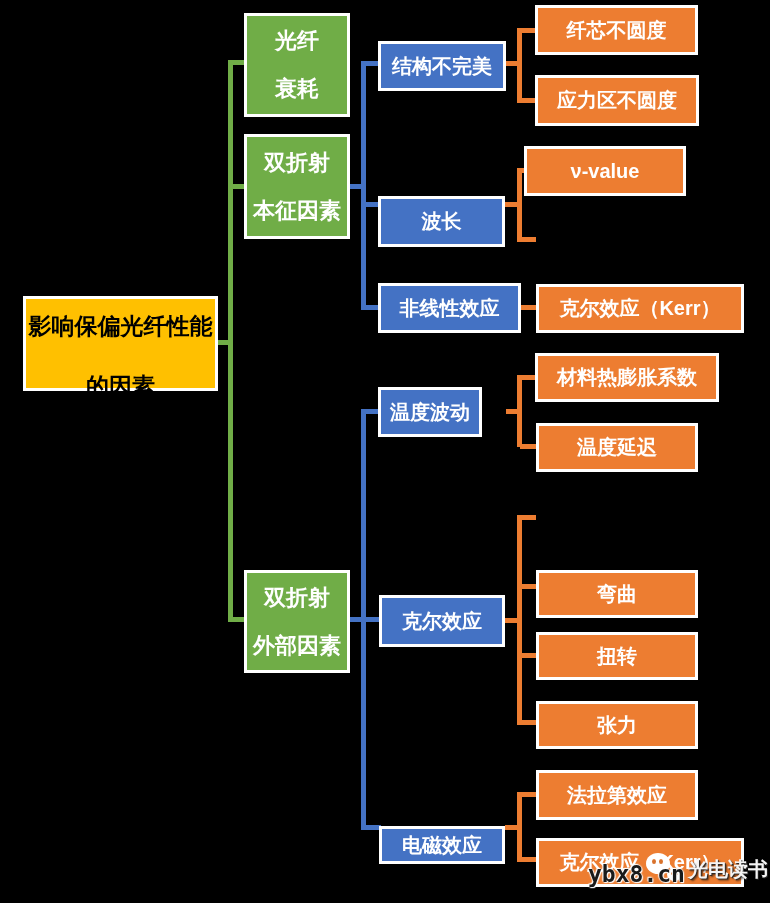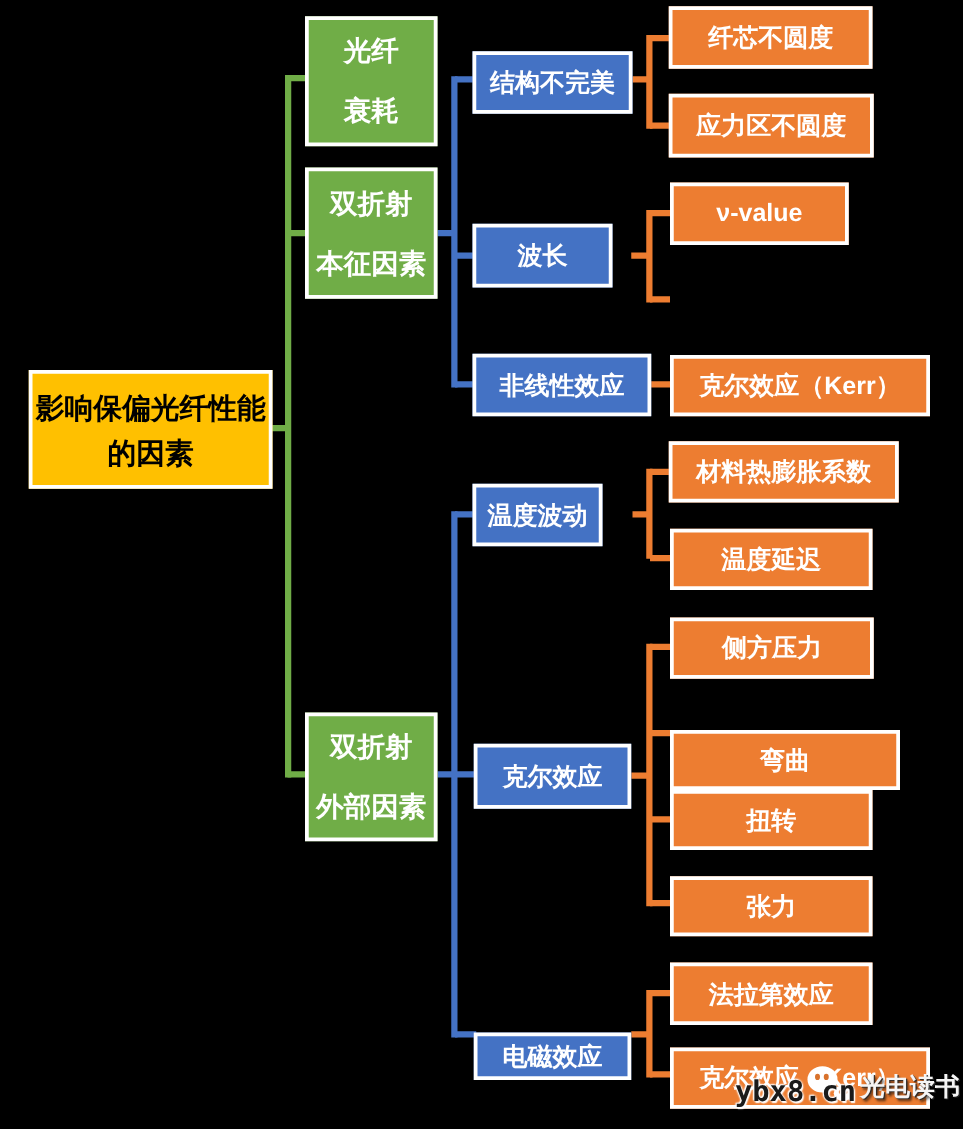--- a/index.html
+++ b/index.html
@@ -10,21 +10,21 @@
   #canvas{
     position:relative;width:770px;height:903px;background:var(--background);
     overflow:hidden;font-family:"Liberation Sans","DejaVu Sans",sans-serif;
   }
   .node{
     position:absolute;box-sizing:border-box;border:3px solid var(--box_border);
     display:flex;flex-direction:column;align-items:center;justify-content:center;
     font-weight:bold;text-align:center;white-space:nowrap;
   }
   .root{background:var(--gold);color:#000;font-size:23px;}
-  .root .line{line-height:36px;}
+  .root .line{line-height:36px;margin-top:24px;}
   .lv1{background:var(--green);color:#fff;font-size:22px;}
   .lv1 .line{line-height:48px;}
   .lv2{background:var(--blue);color:#fff;font-size:20px;}
   .lv3{background:var(--orange);color:#fff;font-size:20px;}
   .conn{position:absolute;}
   .c-g{background:var(--green);}
   .c-b{background:var(--blue);}
   .c-o{background:var(--orange);}
   
   .wm-site{
@@ -113,21 +113,21 @@
     <span class="line">本征因素</span>
   </div>
   <div class="node lv1" style="left:244px;top:570px;width:106px;height:103px">
     <span class="line">双折射</span>
     <span class="line">外部因素</span>
   </div>
 
   <div class="node lv2" style="left:378px;top:41px;width:128px;height:50px">
     <span class="line">结构不完美</span>
   </div>
-  <div class="node lv2" style="left:378px;top:179px;width:112px;height:51px">
+  <div class="node lv2" style="left:378px;top:196px;width:127px;height:51px">
     <span class="line">波长</span>
   </div>
   <div class="node lv2" style="left:378px;top:283px;width:143px;height:50px">
     <span class="line">非线性效应</span>
   </div>
   <div class="node lv2" style="left:378px;top:387px;width:104px;height:50px">
     <span class="line">温度波动</span>
   </div>
   <div class="node lv2" style="left:379px;top:595px;width:126px;height:52px">
     <span class="line">克尔效应</span>
@@ -135,36 +135,33 @@
   <div class="node lv2" style="left:379px;top:826px;width:126px;height:38px">
     <span class="line">电磁效应</span>
   </div>
 
   <div class="node lv3" style="left:535px;top:5px;width:163px;height:50px">
     <span class="line">纤芯不圆度</span>
   </div>
   <div class="node lv3" style="left:535px;top:75px;width:164px;height:51px">
     <span class="line">应力区不圆度</span>
   </div>
-  <div class="node lv3" style="left:536px;top:146px;width:143px;height:50px">
+  <div class="node lv3" style="left:524px;top:146px;width:162px;height:50px">
     <span class="line">ν-value</span>
   </div>
   <div class="node lv3" style="left:536px;top:284px;width:208px;height:49px">
     <span class="line">克尔效应（Kerr）</span>
   </div>
   <div class="node lv3" style="left:535px;top:353px;width:184px;height:49px">
     <span class="line">材料热膨胀系数</span>
   </div>
   <div class="node lv3" style="left:536px;top:423px;width:162px;height:49px">
     <span class="line">温度延迟</span>
   </div>
-  <div class="node lv3" style="left:536px;top:494px;width:163px;height:49px">
-    <span class="line">侧方压力</span>
-  </div>
-  <div class="node lv3" style="left:536px;top:584px;width:184px;height:48px">
+  <div class="node lv3" style="left:536px;top:570px;width:162px;height:48px">
     <span class="line">弯曲</span>
   </div>
   <div class="node lv3" style="left:536px;top:632px;width:162px;height:48px">
     <span class="line">扭转</span>
   </div>
   <div class="node lv3" style="left:536px;top:701px;width:162px;height:48px">
     <span class="line">张力</span>
   </div>
   <div class="node lv3" style="left:536px;top:770px;width:162px;height:50px">
     <span class="line">法拉第效应</span>

